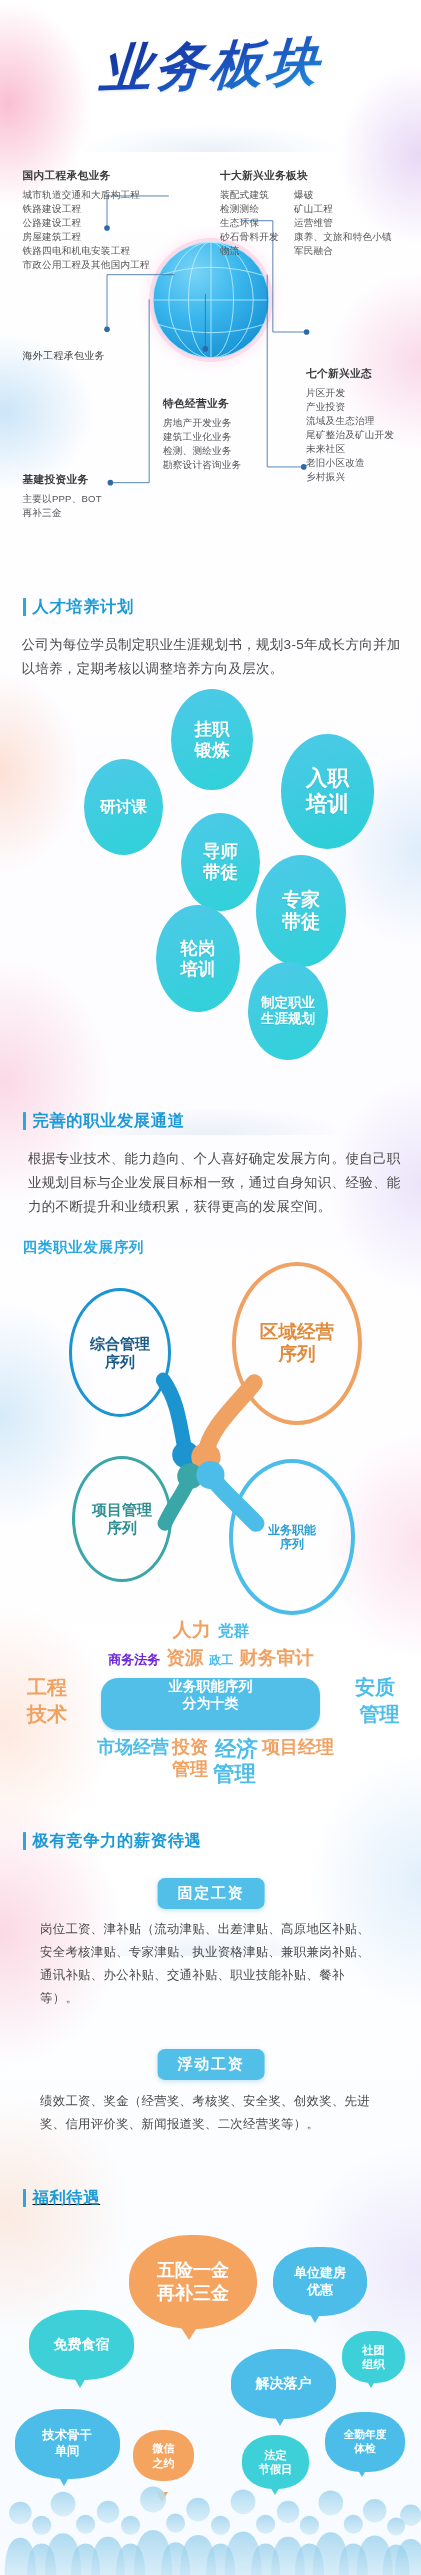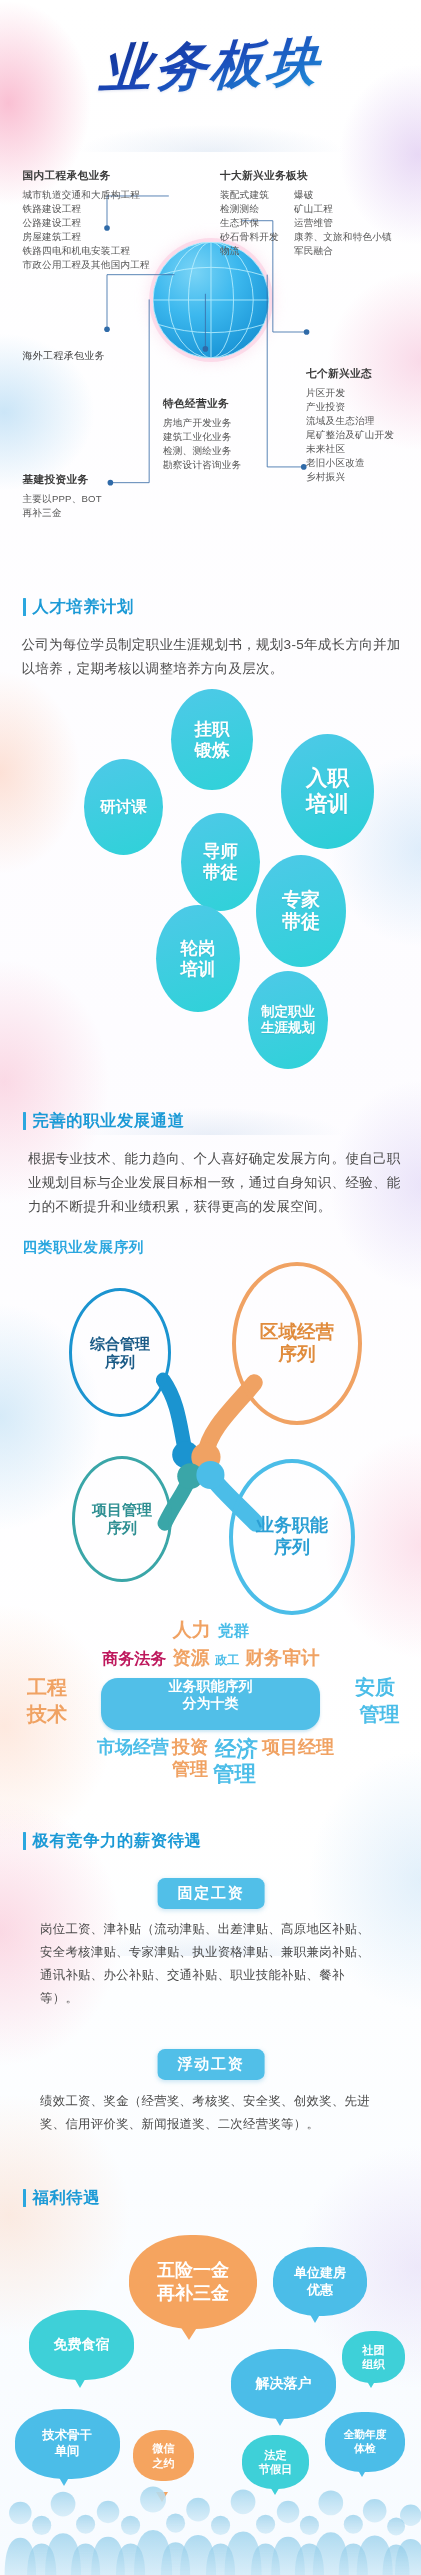--- a/index.html
+++ b/index.html
@@ -216,21 +216,21 @@
   <div class="bub" style="left:171px;top:-2.8px;width:82px;height:101px;font-size:17.4px;white-space:pre;background:linear-gradient(160deg,#4ec9e8,#2ed2d8);">挂职
 锻炼</div>
   <div class="bub" style="left:281px;top:42px;width:93px;height:115px;font-size:21.4px;white-space:pre;background:linear-gradient(160deg,#4ec9e8,#29cfd6);">入职
 培训</div>
   <div class="bub" style="left:181px;top:121px;width:79px;height:98px;font-size:17.4px;white-space:pre;background:linear-gradient(160deg,#4ec9e8,#2ed2d8);">导师
 带徒</div>
   <div class="bub" style="left:256px;top:163px;width:90px;height:112px;font-size:19px;white-space:pre;background:linear-gradient(160deg,#4ec9e8,#2ed2d8);">专家
 带徒</div>
   <div class="bub" style="left:156px;top:213px;width:84px;height:107px;font-size:17.4px;white-space:pre;background:linear-gradient(160deg,#4ec9e8,#2ed2d8);">轮岗
 培训</div>
-  <div class="bub" style="left:248px;top:279px;width:80px;height:98px;font-size:13.5px;white-space:pre;background:linear-gradient(160deg,#4ec9e8,#2ed2d8);font-family:Liberation Serif, serif;">制定职业
+  <div class="bub" style="left:248px;top:270px;width:80px;height:98px;font-size:13.5px;white-space:pre;background:linear-gradient(160deg,#4ec9e8,#2ed2d8);font-family:Liberation Serif, serif;">制定职业
 生涯规划</div>
 </div>
 
 <div class="sec" style="top:1110px;">
   <div class="hd">
     <span class="bar"></span>
     <span class="tx">完善的职业发展通道</span>
   </div>
   <div class="para" style="margin-top:14.6px;padding-left:28px;">根据专业技术、能力趋向、个人喜好确定发展方向。使自己职业规划目标与企业发展目标相一致，通过自身知识、经验、能力的不断提升和业绩积累，获得更高的发展空间。</div>
   <div class="subhd" style="margin-top:19px;">四类职业发展序列</div>
@@ -251,31 +251,31 @@
     <path d="M455 470 C418 432, 388 406, 375 386" stroke="#4bbde8" stroke-width="30" fill="none" stroke-linecap="round"></path>
     <circle cx="374" cy="384" r="25" fill="#4bbde8"></circle>
   </svg>
 
   <div class="seq" style="left:69px;top:29px;width:102px;height:129px;border:3.9px solid #1b94d0;color:#1b5b87;font-size:15px;white-space:pre;z-index:7;">综合管理
 序列</div>
   <div class="seq" style="left:232px;top:2.8px;width:130px;height:163px;border:4.5px solid #f0a263;color:#e08c3d;font-size:18.6px;white-space:pre;z-index:7;">区域经营
 序列</div>
   <div class="seq" style="left:72px;top:197px;width:100px;height:126px;border:3.9px solid #3aa6a8;color:#2e8f92;font-size:15px;white-space:pre;z-index:7;">项目管理
 序列</div>
-  <div class="seq" style="left:229px;top:200px;width:126px;height:156px;border:4.5px solid #4bbde8;color:#2b9fd4;font-size:18px;white-space:pre;z-index:7;">业务职能
+  <div class="seq" style="left:229px;top:200px;width:126px;height:156px;border:4.5px solid #4bbde8;color:#2b9fd4;font-size:12px;white-space:pre;z-index:7;">业务职能
 序列</div>
 </div>
 
 <div class="wc" style="top:1619px;height:174px;">
   <div style="line-height:22.5px;margin-bottom:1.1px;">
     <span style="color:#f0a263;font-size:19px;">人力</span>
     <span style="color:#4bbde8;font-size:15.7px;margin-left:4.5px;">党群</span>
   </div>
   <div style="line-height:23.6px;">
-    <span style="color:#be185d;font-size:16px;text-align:right;">商务法务</span>
+    <span style="color:#6d28d9;font-size:13px;text-align:right;">商务法务</span>
     <span style="color:#f0a263;font-size:18.6px;margin-left:3.4px;">资源</span>
     <span style="color:#4bbde8;font-size:12px;margin-left:3.4px;">政工</span>
     <span style="color:#f0a263;font-size:18.6px;margin-left:3.4px;">财务审计</span>
   </div>
   <div style="position:relative;height:62px;">
     <span style="position:absolute;left:27px;top:1.1px;color:#f0a263;font-size:20px;">工程</span>
     <span style="position:absolute;left:27px;top:28px;color:#f0a263;font-size:20px;">技术</span>
     <span class="wcpill" style="position:absolute;left:101px;top:4.5px;width:219px;height:52px;font-size:14px;white-space:pre;">业务职能序列
 分为十类</span>
     <span style="position:absolute;right:27px;top:1.1px;color:#4bbde8;font-size:20px;">安质</span>
@@ -301,21 +301,21 @@
 <div class="pill" style="top:1878px;">固定工资</div>
 <div class="sec" style="top:1918px;">
   <div class="para" style="padding:0 40px;font-size:12.4px;line-height:23px;">岗位工资、津补贴（流动津贴、出差津贴、高原地区补贴、安全考核津贴、专家津贴、执业资格津贴、兼职兼岗补贴、通讯补贴、办公补贴、交通补贴、职业技能补贴、餐补等）。</div>
 </div>
 
 <div class="pill" style="top:2049px;">浮动工资</div>
 <div class="sec" style="top:2090px;">
   <div class="para" style="padding:0 40px;font-size:12.4px;line-height:23px;">绩效工资、奖金（经营奖、考核奖、安全奖、创效奖、先进奖、信用评价奖、新闻报道奖、二次经营奖等）。</div>
 </div>
 
-<div class="sec" style="top:2187px;">
+<div class="sec" style="top:2187px;text-decoration:underline;">
   <div class="hd">
     <span class="bar"></span>
     <span class="tx">福利待遇</span>
   </div>
 </div>
 
 <div class="sec" style="top:2226px;height:315px;">
 
   <div class="sb" style="left:129px;top:9px;width:128px;height:94px;border-radius:48%;background:#f5a45f;font-size:18px;white-space:pre;">五险一金
 再补三金</div>

